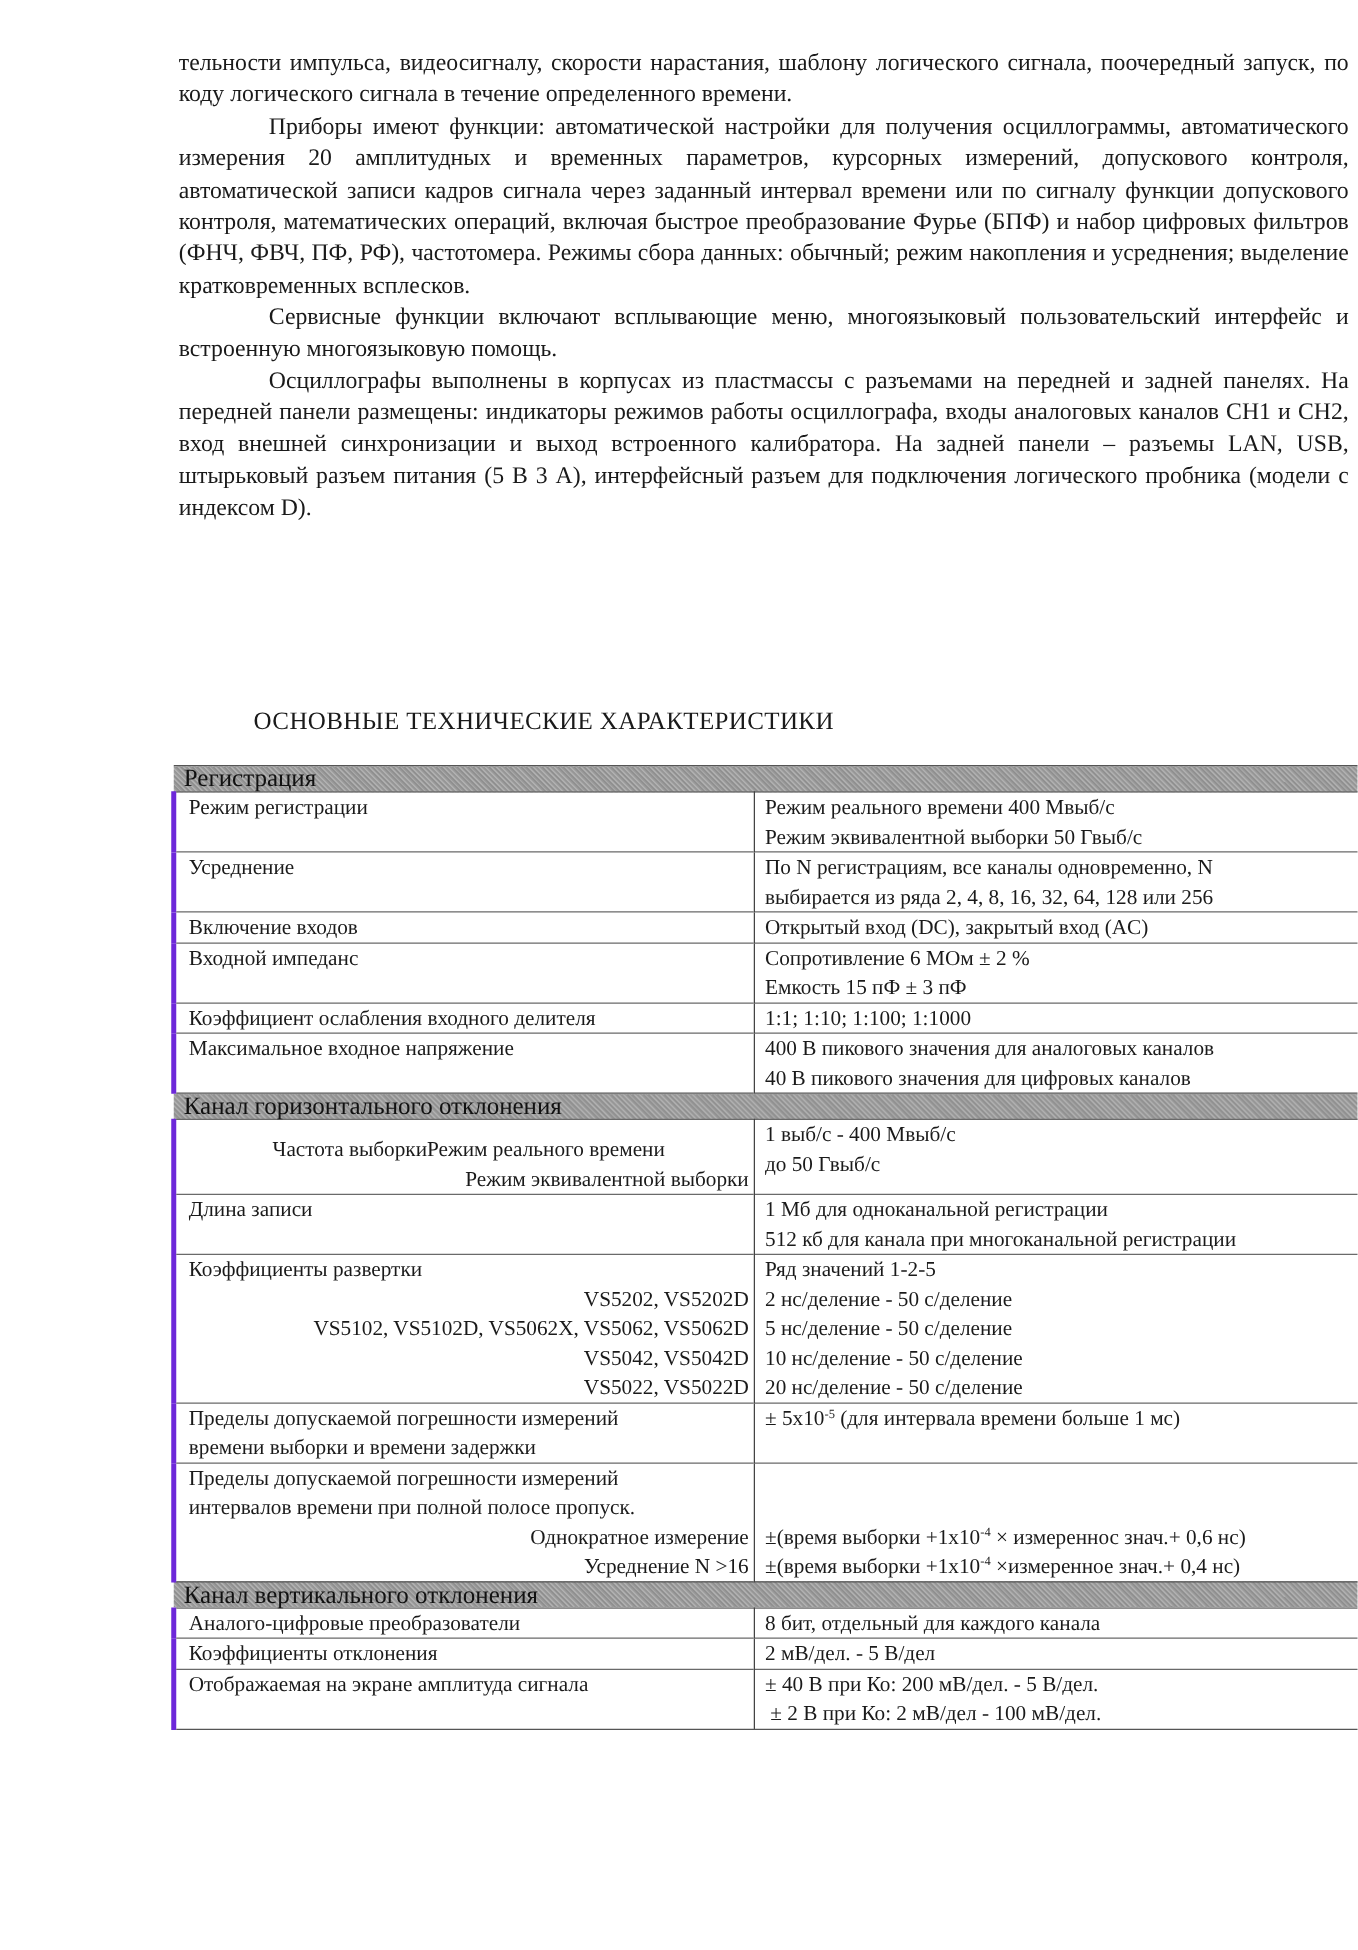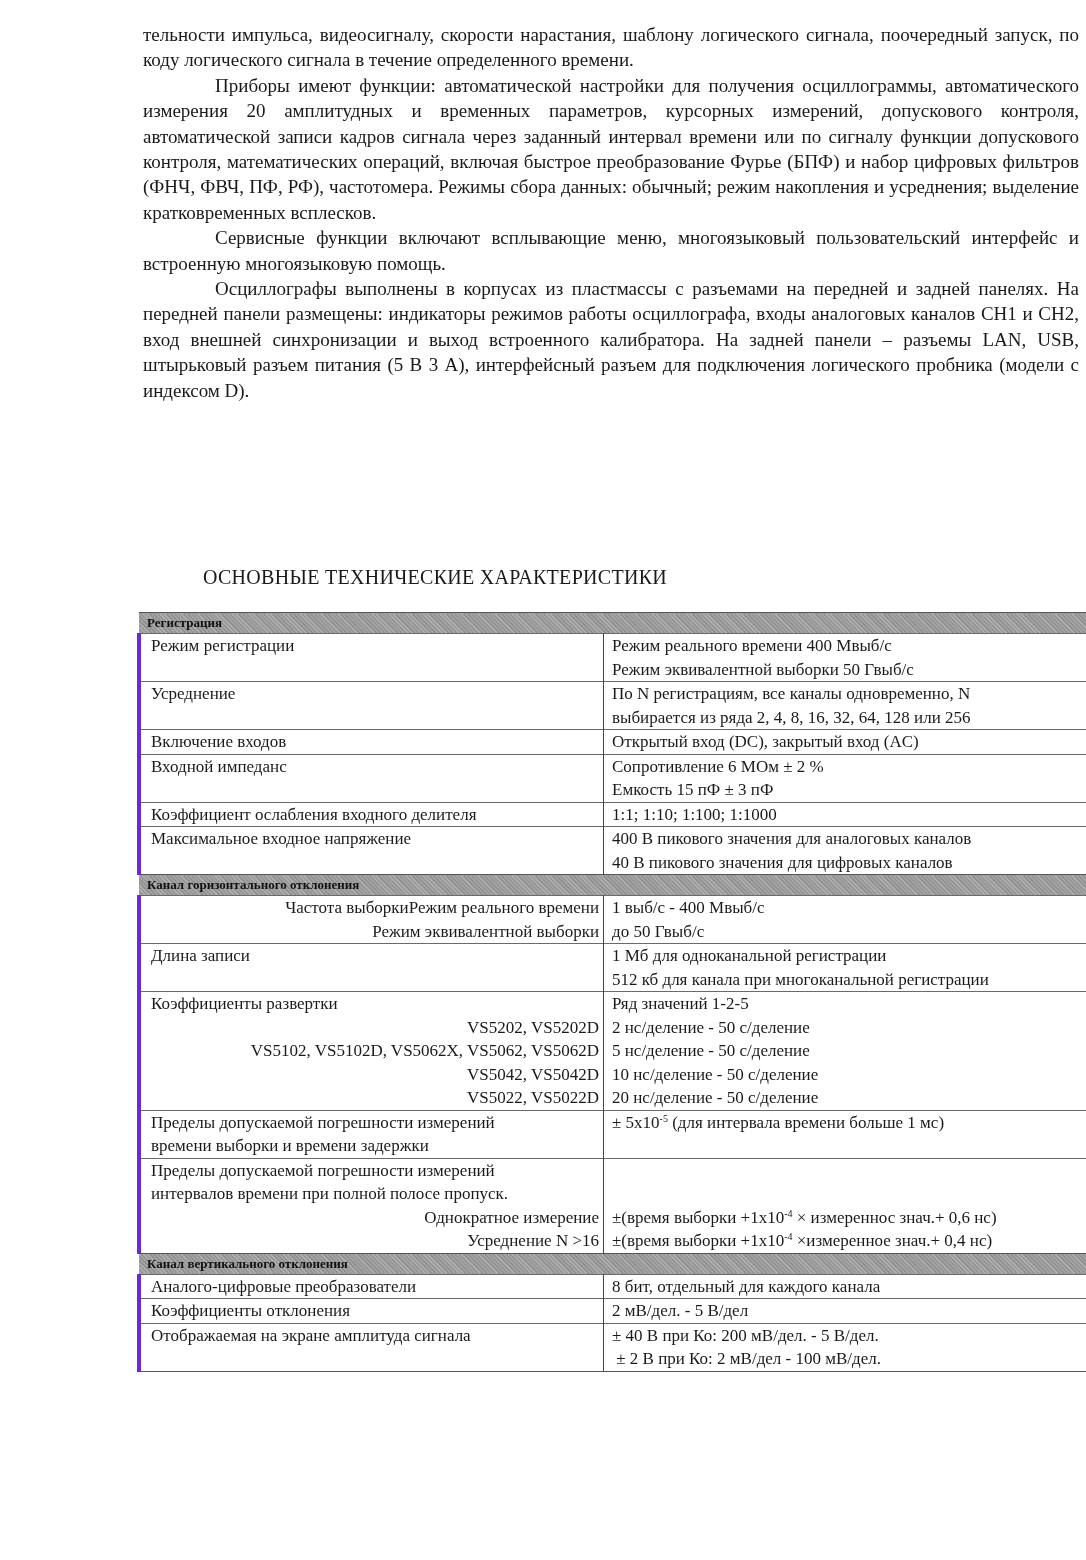--- a/index.html
+++ b/index.html
@@ -11,32 +11,32 @@
   .para p.ind { text-indent:72px; }
   .title { position:absolute; left:0; width:870px; top:566px; text-align:center;
            font-size:20px; letter-spacing:0.3px; }
   table.spec { position:absolute; left:137px; top:612px; width:949px; border-collapse:collapse;
                font-size:17px; line-height:23.5px; }
   table.spec td { padding:0 0 0 10px; vertical-align:top; border-top:1px solid #6a6a6a; }
   table.spec td.c1 { width:452px; border-left:4px solid #6d28d9; border-right:1px solid #444; }
   table.spec td.c2 { padding-left:8px; }
   table.spec tr.sec td { background:
       repeating-linear-gradient(45deg,#8c8c8c 0 1px,#b4b4b4 1px 2px,#9a9a9a 2px 3px);
-      font-weight:bold; font-size:13px; line-height:20px; padding-left:8px;
+      font-weight:normal; font-size:20px; line-height:20px; padding-left:8px;
       border-top:1px solid #555; color:#111; }
   table.spec tr.last td { border-bottom:1px solid #555; }
   .r { text-align:right; padding-right:4px; }
   .sl { display:block; }
   sup { font-size:10px; line-height:0; vertical-align:6px; }
-  .split { display:flex; justify-content:flex-end; padding-right:4px; }
+  .split { display:flex; justify-content:center; padding-right:4px;margin-top:12px; }
 </style>
 </head>
 <body>
 
-<div class="para" style="top:22px;">
+<div class="para" style="top:38px;">
   <p>тельности импульса, видеосигналу, скорости нарастания, шаблону логического сигнала, поочередный запуск, по коду логического сигнала в течение определенного времени.</p>
   <p class="ind">Приборы имеют функции: автоматической настройки для получения осциллограммы, автоматического измерения 20 амплитудных и временных параметров, курсорных измерений, допускового контроля, автоматической записи кадров сигнала через заданный интервал времени или по сигналу функции допускового контроля, математических операций, включая быстрое преобразование Фурье (БПФ) и набор цифровых фильтров (ФНЧ, ФВЧ, ПФ, РФ), частотомера. Режимы сбора данных: обычный; режим накопления и усреднения; выделение кратковременных всплесков.</p>
   <p class="ind">Сервисные функции включают всплывающие меню, многоязыковый пользовательский интерфейс и встроенную многоязыковую помощь.</p>
   <p class="ind">Осциллографы выполнены в корпусах из пластмассы с разъемами на передней и задней панелях. На передней панели размещены: индикаторы режимов работы осциллографа, входы аналоговых каналов CH1 и CH2, вход внешней синхронизации и выход встроенного калибратора. На задней панели – разъемы LAN, USB, штырьковый разъем питания (5 В 3 А), интерфейсный разъем для подключения логического пробника (модели с индексом D).</p>
 </div>
 
 <div class="title">ОСНОВНЫЕ ТЕХНИЧЕСКИЕ ХАРАКТЕРИСТИКИ</div>
 
 <table class="spec">
   <tbody>

